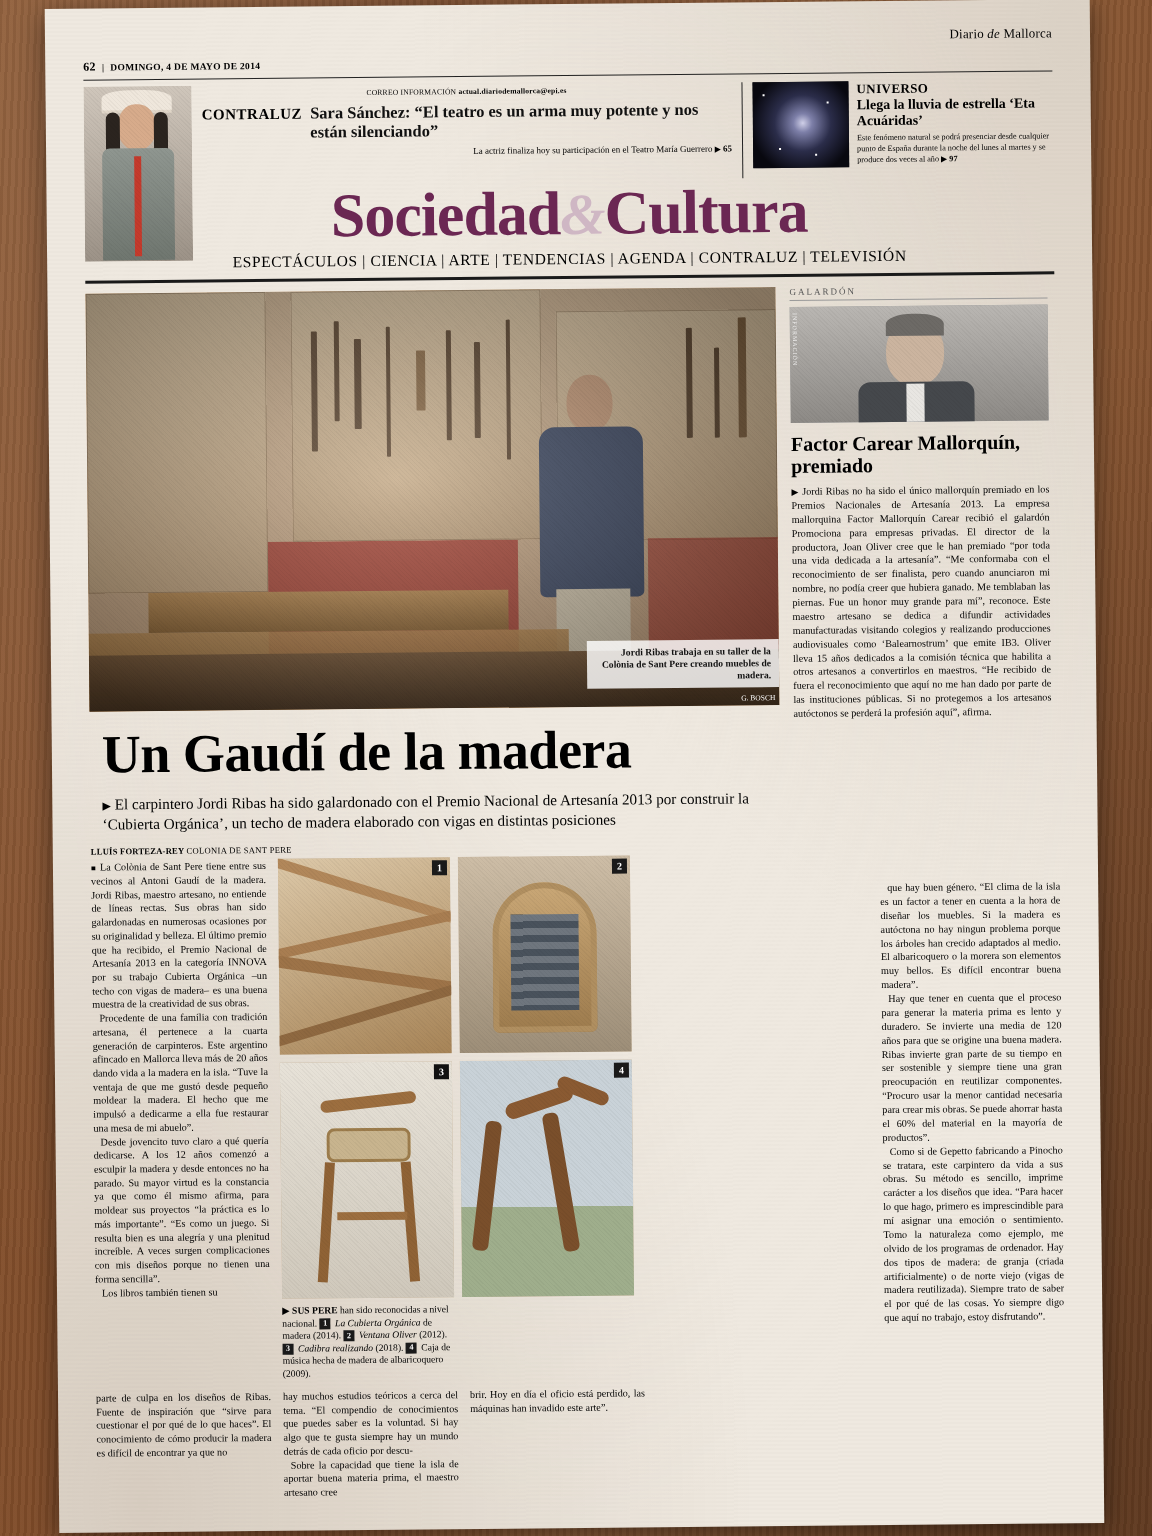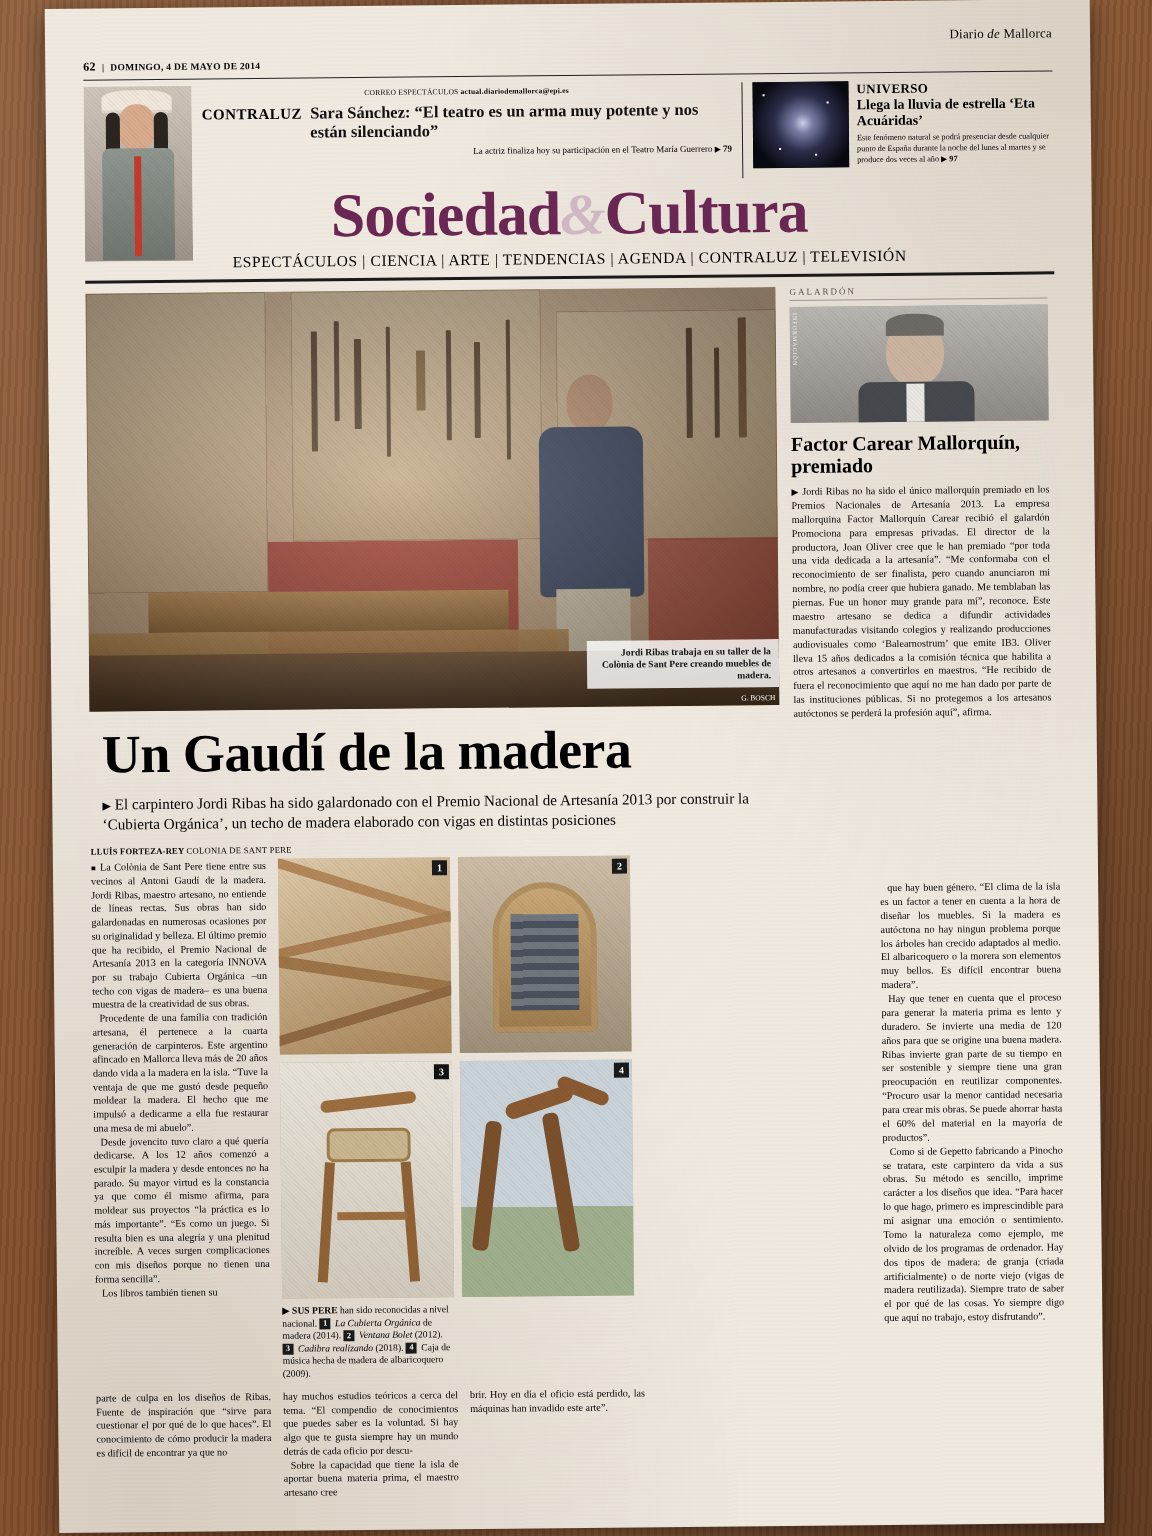--- a/index.html
+++ b/index.html
@@ -175,31 +175,31 @@
           <div style="position:absolute;left:22px;top:26px;width:14px;height:58px;background:#2b241f;border-radius:7px;"></div>
           <div style="position:absolute;left:70px;top:26px;width:14px;height:58px;background:#2b241f;border-radius:7px;"></div>
           <div style="position:absolute;left:18px;top:62px;width:72px;height:112px;background:linear-gradient(180deg,#8f9690,#6f766f);border-radius:8px 8px 0 0;"></div>
           <div style="position:absolute;left:50px;top:70px;width:7px;height:100px;background:#c43a2c;"></div>
           <div class="grain"></div>
         </div>
       </div>
 
       <div class="mid">
         <div class="email">
-          <span>CORREO ESPECTÁCULOS</span>
+          <span>CORREO INFORMACIÓN</span>
           <b>actual.diariodemallorca@epi.es</b>
         </div>
         <div class="contraluz">
           <div class="cl-label">CONTRALUZ</div>
           <div class="cl-head">Sara Sánchez: “El teatro es un arma muy potente y nos están silenciando”</div>
         </div>
         <div class="cl-sub">
           <span>La actriz finaliza hoy su participación en el Teatro María Guerrero</span>
           <span class="arrow">▶</span>
-          <b>79</b>
+          <b>65</b>
         </div>
       </div>
 
       <div class="vrule"></div>
 
       <div class="univ">
         <div class="pic">
           <div style="position:absolute;inset:0;background:radial-gradient(circle at 52% 48%, #cfcfe8 0%, #7d7fa8 14%, #2b2d4a 42%, #08080f 78%);"></div>
           <div style="position:absolute;left:10px;top:12px;width:2px;height:2px;background:#fff;"></div>
           <div style="position:absolute;left:74px;top:20px;width:2px;height:2px;background:#fff;"></div>
@@ -327,21 +327,21 @@
               </div>
             </div>
 
             <div class="wcap">
               <span class="tri">▶</span>
               <b>SUS PERE</b>
               <span>han sido reconocidas a nivel nacional.</span>
               <span class="numinline">1</span>
               <i>La Cubierta Orgánica</i> <span>de madera (2014).</span>
               <span class="numinline">2</span>
-              <i>Ventana Bolet</i> <span>(2012).</span>
+              <i>Ventana Oliver</i> <span>(2012).</span>
               <span class="numinline">3</span>
               <i>Cadibra realizando</i> <span>(2018).</span>
               <span class="numinline">4</span>
               <span>Caja de música</span> <span>hecha de madera de albaricoquero (2009).</span>
             </div>
           </div>
         </div>
 
         <div class="btm3">
           <div class="col">

